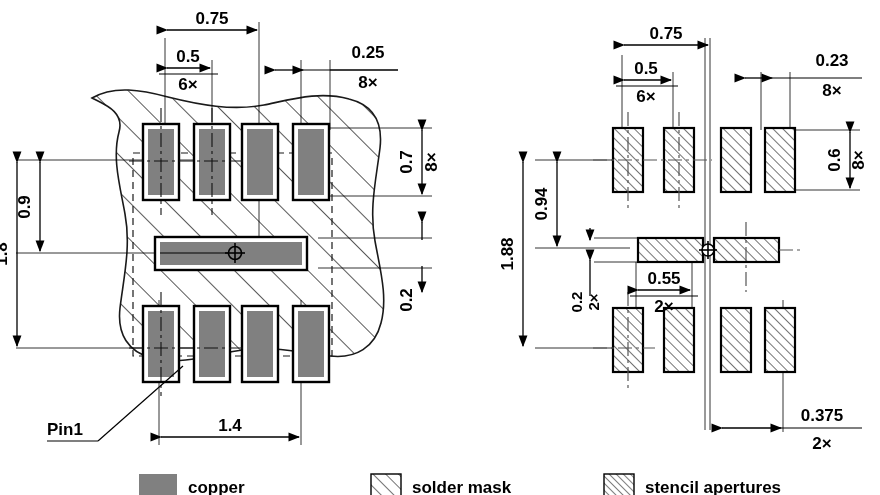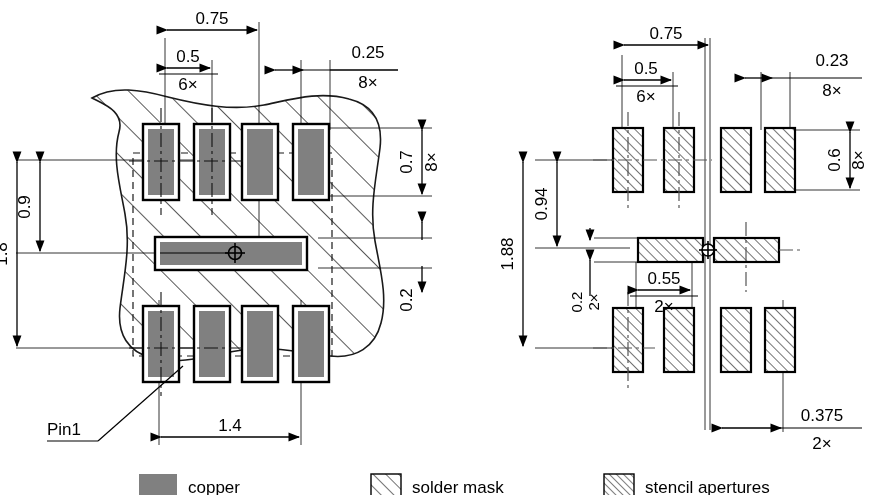--- a/index.html
+++ b/index.html
@@ -1,19 +1,19 @@
 <!DOCTYPE html>
 <html><head>
 <meta charset="utf-8">
 <title>Land Pattern Drawing</title>
 <style>
   html,body{margin:0;padding:0;background:#ffffff;}
   body{width:880px;height:495px;overflow:hidden;
        font-family:"Liberation Sans",sans-serif;color:#000;}
-  #stage{position:relative;width:880px;height:376px;}
+  #stage{position:relative;width:880px;height:376px;font-weight:bold;}
   svg{display:block;}
   .dimtxt{font-family:"Liberation Sans",sans-serif;font-size:17px;fill:#000;}
   .dimtxt-s{font-family:"Liberation Sans",sans-serif;font-size:15px;fill:#000;}
   .legtxt{font-family:"Liberation Sans",sans-serif;font-size:17px;fill:#000;}
   .pintxt{font-family:"Liberation Sans",sans-serif;font-size:17px;fill:#000;}
 </style>
 </head>
 <body>
 
 <div id="stage">

